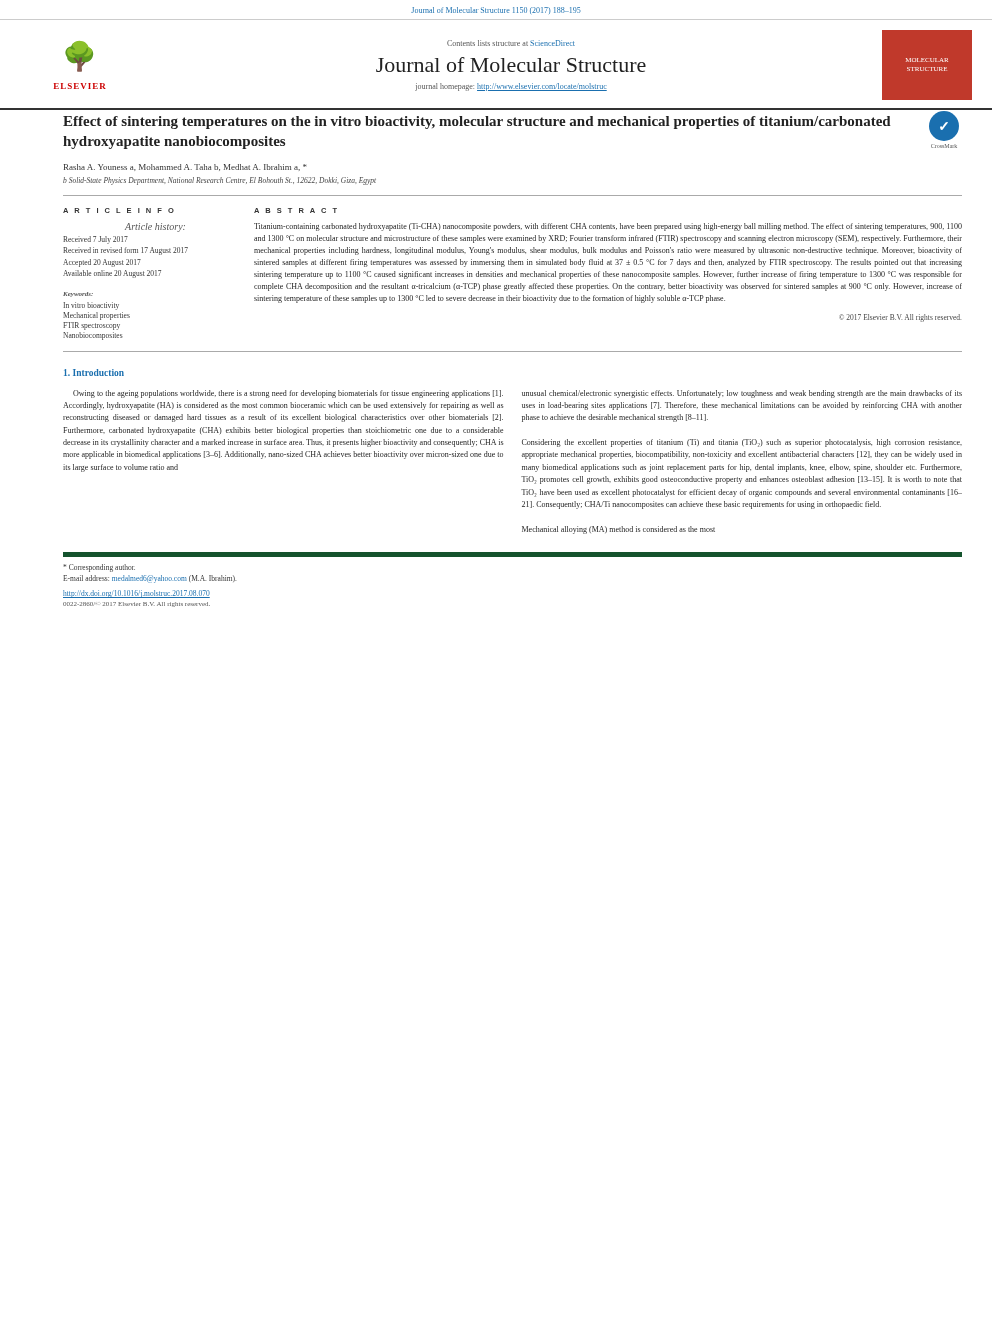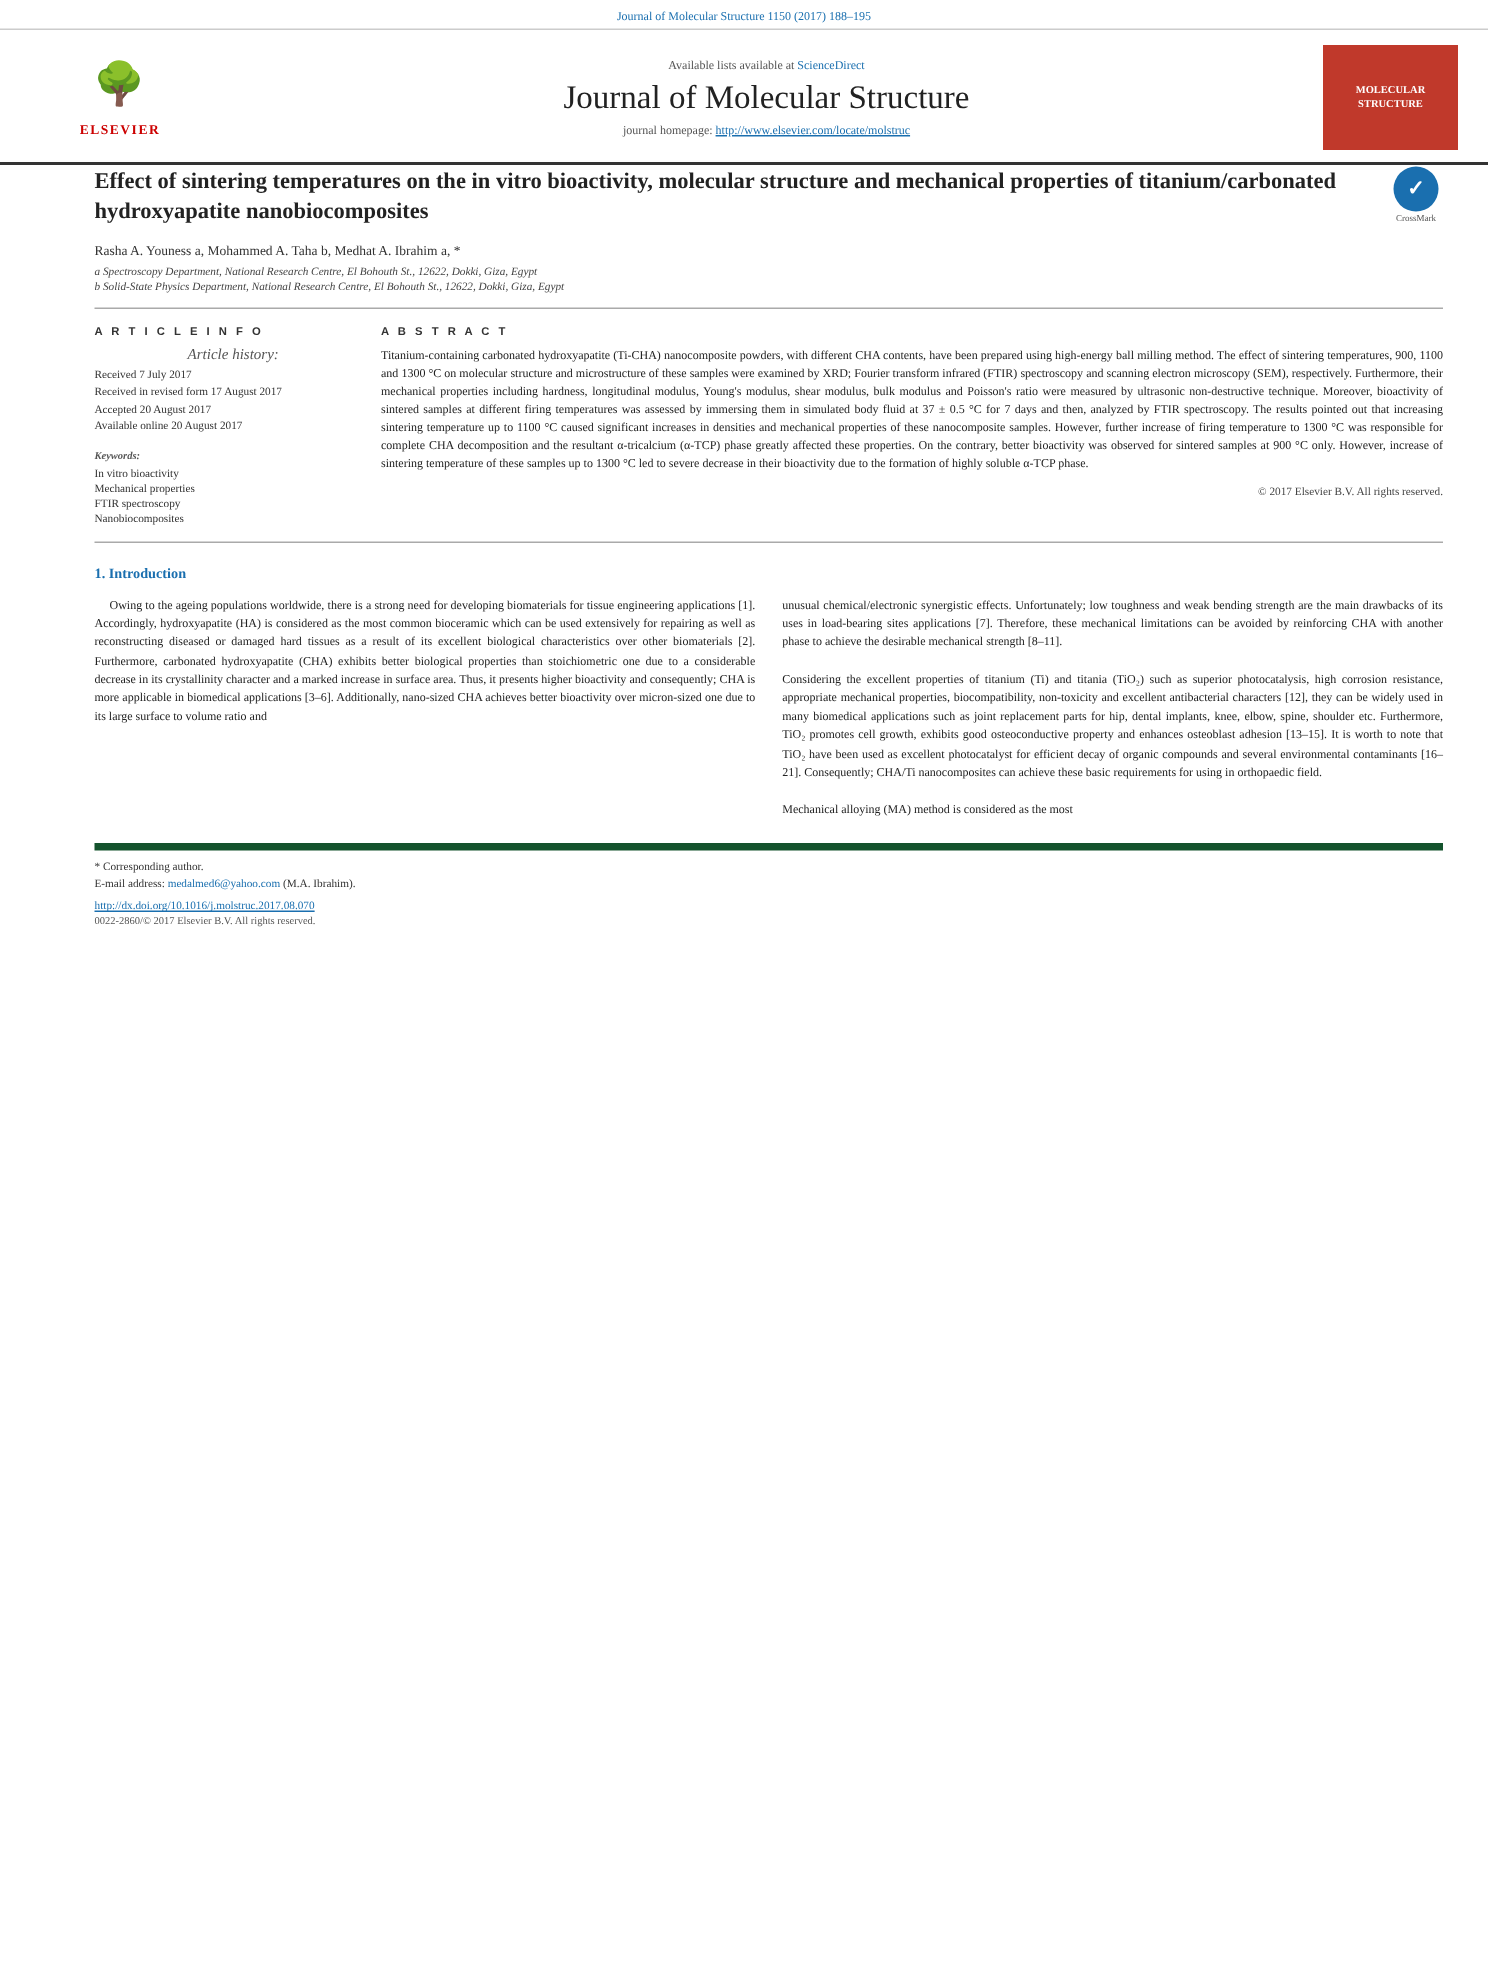--- a/index.html
+++ b/index.html
@@ -76,21 +76,21 @@
     }
     .header-logo-right {
       width: 90px;
       height: 70px;
       background: #c0392b;
       display: flex;
       align-items: center;
       justify-content: center;
       color: #fff;
       font-size: 7px;
-      font-weight: bold;
+      font-weight: normal;
       text-align: center;
       line-height: 1.3;
       padding: 4px;
     }
     .main-content {
       padding: 1px 30px 10px 30px;
       margin-left: 33px;
     }
     .article-title-section {
       display: flex;
@@ -269,21 +269,21 @@
 
 <div class="header-section">
   <div class="header-logo-left">
     <div class="elsevier-logo">
       <span class="logo-tree">🌳</span>
       <div class="elsevier-text">ELSEVIER</div>
     </div>
   </div>
   <div class="header-center">
     <div class="sciencedirect-line">
-      <span>Available lists available at</span>
+      <span>Contents lists structure at</span>
       <span class="sciencedirect-link">ScienceDirect</span>
     </div>
     <div class="journal-title">Journal of Molecular Structure</div>
     <div class="journal-homepage">
       <span>journal homepage:</span>
       <a href="#">http://www.elsevier.com/locate/molstruc</a>
     </div>
   </div>
   <div class="header-logo-right">
     <span style="white-space:pre-line;">MOLECULAR
@@ -298,21 +298,20 @@
     <div class="crossmark-badge">
       <div class="crossmark-circle">✓</div>
       <div class="crossmark-text">CrossMark</div>
     </div>
   </div>
 
   <div class="authors-line">
     <span>Rasha A. Youness a, Mohammed A. Taha b, Medhat A. Ibrahim a, *</span>
   </div>
 
-  <div class="affil-line">a Spectroscopy Department, National Research Centre, El Bohouth St., 12622, Dokki, Giza, Egypt</div>
   <div class="affil-line">b Solid-State Physics Department, National Research Centre, El Bohouth St., 12622, Dokki, Giza, Egypt</div>
 
   <hr class="divider">
 
   <div class="two-col">
 
     <div class="left-col">
       <div class="section-label">A R T I C L E   I N F O</div>
       <div class="article-info-block">
         <div class="ai-label">Article history:</div>

